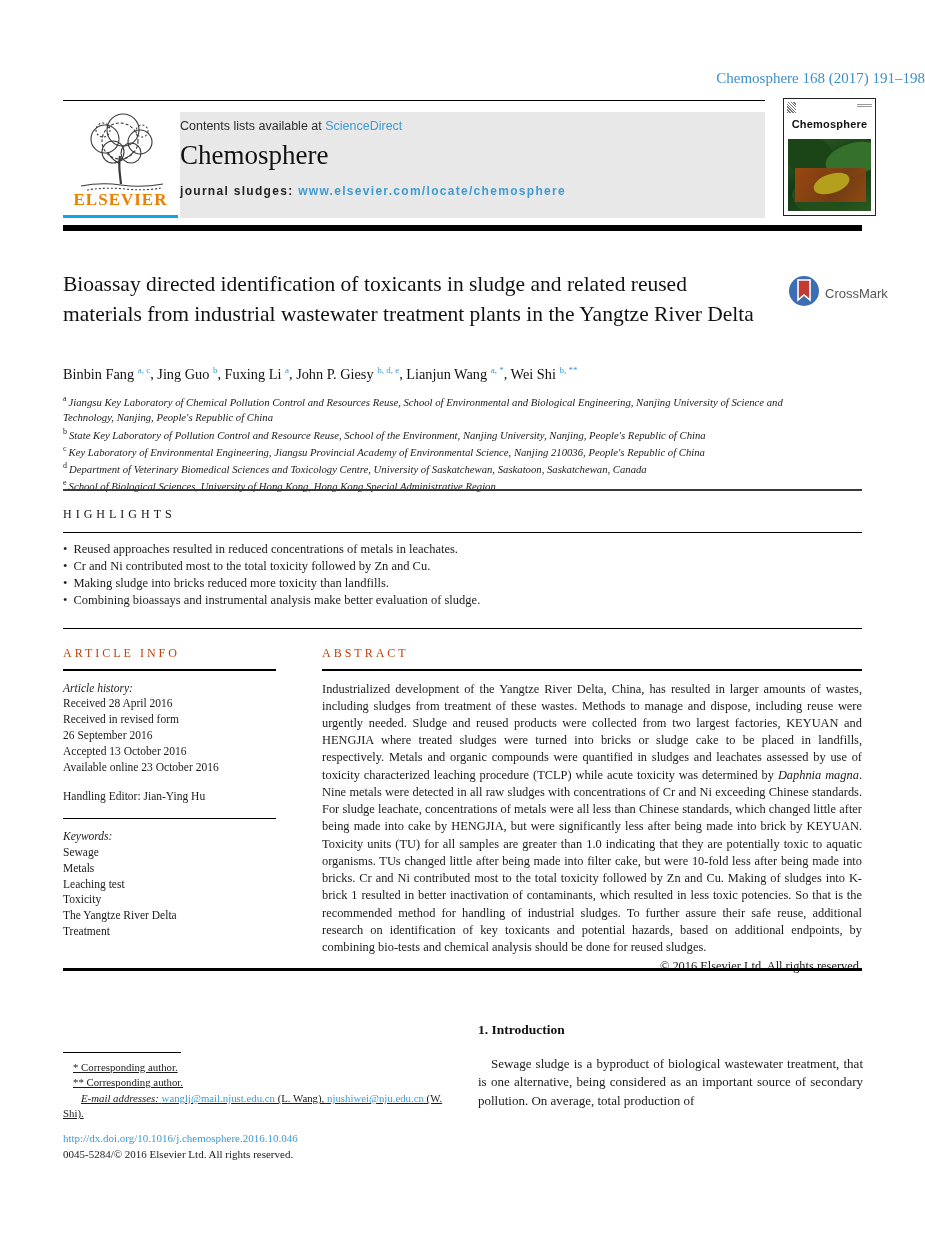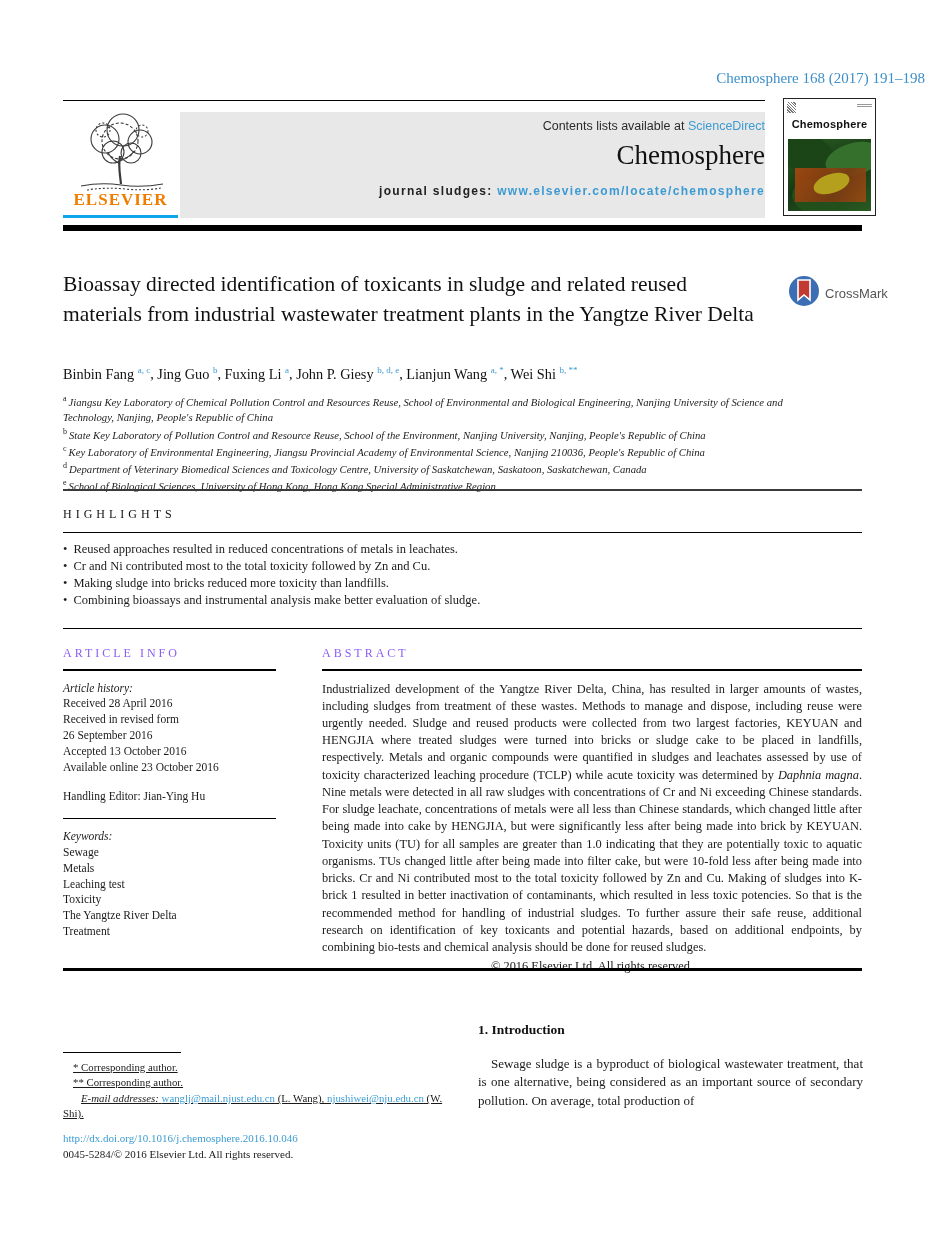--- a/index.html
+++ b/index.html
@@ -18,21 +18,21 @@
   .top-rule { position:absolute; top:100px; left:63px; width:702px; height:1px; background:#000; }
 
   
   .els-block { position:absolute; top:104px; left:63px; width:115px; height:114px;
     border-bottom:3px solid #0ea5e9; text-align:center; }
   .els-tree { display:block; margin:2px auto 0; }
   .els-word { font-size:17px; font-weight:bold; color:#ef7d00; letter-spacing:1px; margin-top:-2px; }
 
   
   .banner { position:absolute; top:112px; left:180px; width:585px; height:106px;
-    background:#e8e8e8; text-align:right; }
+    background:#e8e8e8; text-align:left; }
   .contents-line { font-size:12.5px; color:#2b2b2b; padding-top:7px; }
   .journal-title { font-size:27px; color:#111; margin-top:7px; }
   .homepage-line { font-size:12px; letter-spacing:1.3px; color:#222; margin-top:13px; font-weight:bold; }
   .homepage-line a { font-weight:bold; }
 
   
   .cover { position:absolute; top:98px; left:783px; width:93px; height:118px;
     border:1px solid #222; background:#fff; padding:3px; }
   .cover-toprow { display:flex; justify-content:space-between; height:12px; }
   .cover-glyph { width:9px; height:11px;
@@ -66,28 +66,28 @@
 
   .rule-1 { position:absolute; top:489px; left:63px; width:799px; height:2px; background:#3a3a3a; }
   .hl-heading { position:absolute; top:507px; left:63px; font-size:12px; letter-spacing:4px; color:#111; }
   .rule-2 { position:absolute; top:532px; left:63px; width:799px; height:1px; background:#000; }
   .hl-list { position:absolute; top:541px; left:63px; width:780px; font-size:12.5px; line-height:1.37; color:#1a1a1a; list-style:none; }
   .hl-list li::before { content:"\2022"; margin-right:6px; }
   .rule-3 { position:absolute; top:628px; left:63px; width:799px; height:1px; background:#000; }
 
   .info-col { position:absolute; top:646px; left:63px; width:213px; }
   .abs-col  { position:absolute; top:646px; left:322px; width:540px; }
-  .col-heading { font-size:12px; letter-spacing:3px; color:#8b5cf6; }
+  .col-heading { font-size:12px; letter-spacing:3px; color:#c2410c; }
   .col-rule { height:1.5px; background:#000; margin-top:8px; }
   .info-body { margin-top:10px; font-size:11.5px; line-height:1.38; }
   .info-label { font-style:italic; }
   .info-gap { height:13px; }
   .info-rule { height:1.5px; background:#000; margin:13px 0 10px; }
   .abs-body { margin-top:10px; font-size:12.4px; line-height:1.39; text-align:justify; }
-  .abs-copyright { margin-top:3px; text-align:center; font-size:12.4px; }
+  .abs-copyright { margin-top:3px; text-align:right; font-size:12.4px; }
 
   .rule-4 { position:absolute; top:968px; left:63px; width:799px; height:3px; background:#000; }
 
   .intro { position:absolute; top:1022px; left:478px; width:385px; }
   .intro-heading { font-size:13.5px; font-weight:bold; color:#111; }
   .intro-para { margin-top:17px; font-size:13px; line-height:1.42; text-align:justify; text-indent:13px; }
 
   .footnotes { position:absolute; top:1052px; left:63px; width:402px; font-size:10.8px; line-height:1.4;text-decoration:underline; }
   .fn-rule { width:118px; height:1px; background:#000; margin-bottom:7px; }
   .fn-line { padding-left:10px; }

